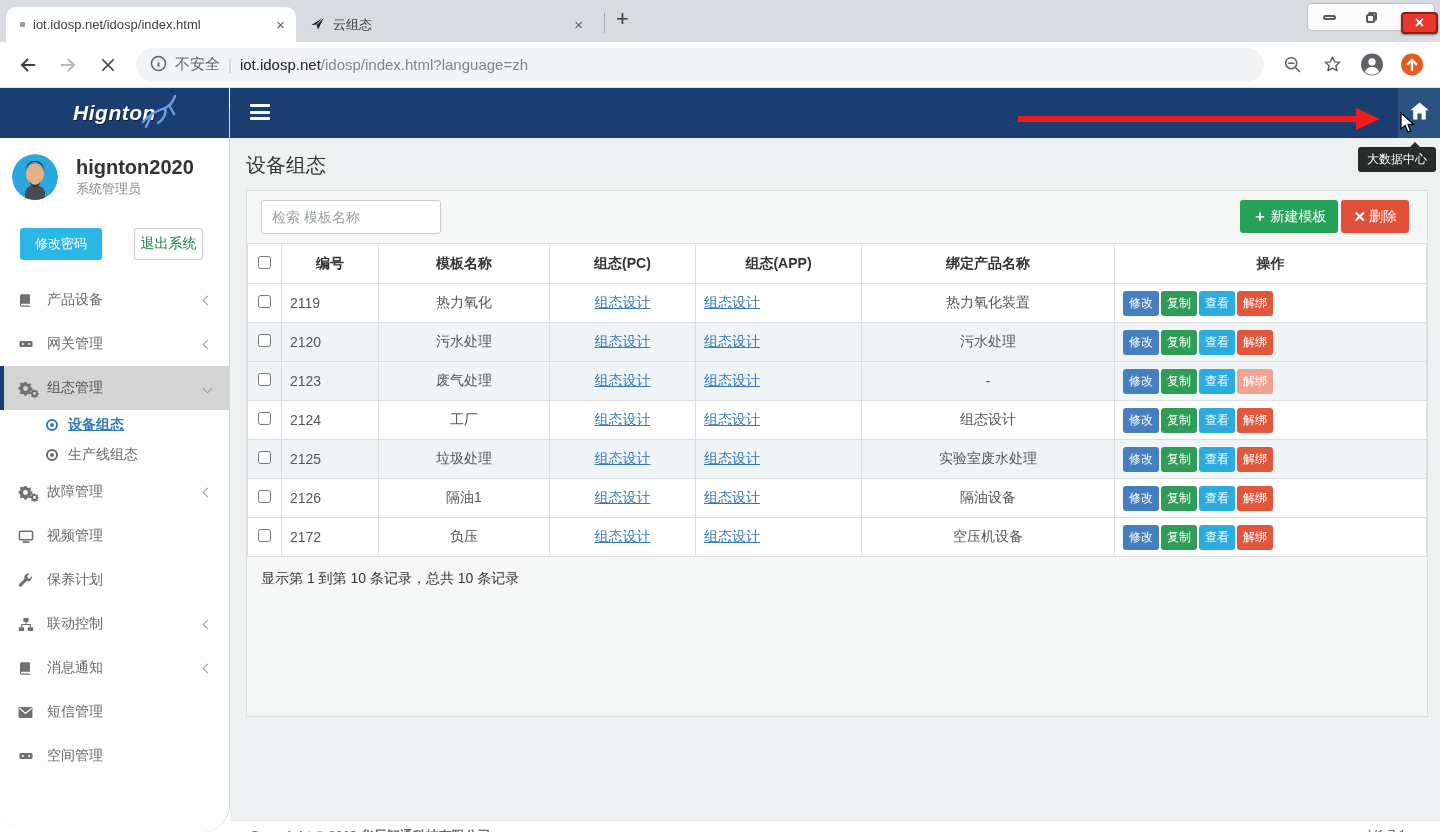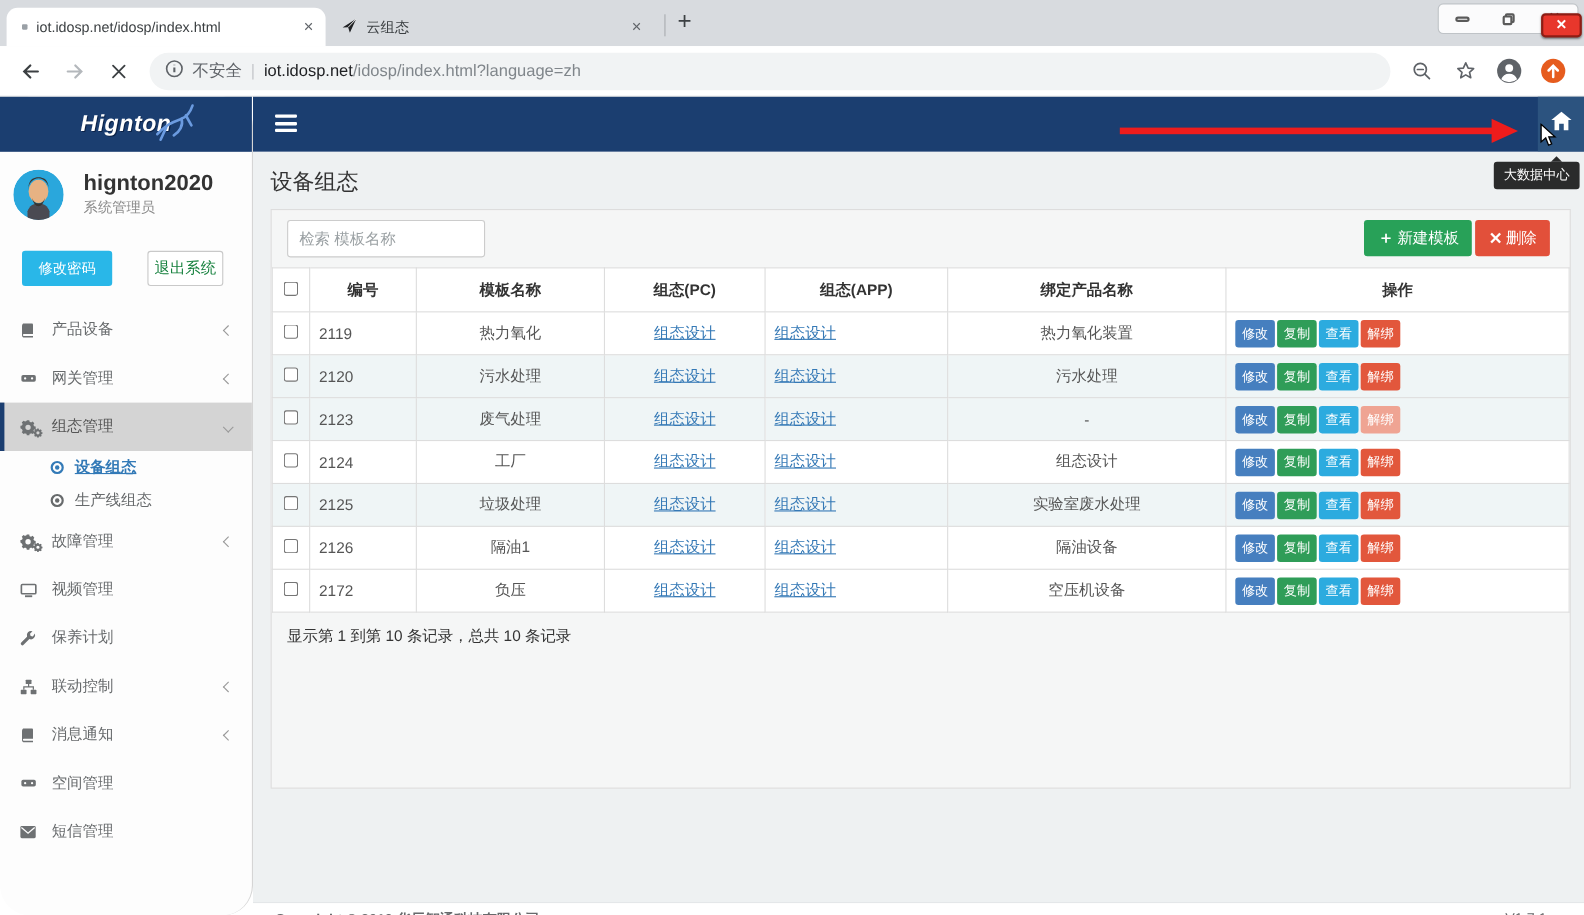--- a/index.html
+++ b/index.html
@@ -306,36 +306,36 @@
           <span class="mi-icon">
             <svg width="14" height="15" viewBox="0 0 16 16" fill="currentColor">
               <path d="M3.5 .8h9c.7 0 1.2.5 1.2 1.2v9.6H4.2c-.6 0-1 .4-1 1s.4 1 1 1h9.5v1.6h-9c-1.4 0-2.4-1-2.4-2.4V3.2C2.3 1.9 3.3 .8 3.5 .8z"></path>
             </svg>
           </span>
           <span class="mi-label">消息通知</span>
           <span class="chev left"></span>
         </div>
         <div class="menu-item">
           <span class="mi-icon">
+            <svg width="15" height="13" viewBox="0 0 16 14" fill="currentColor">
+              <rect x=".5" y="1" width="15" height="12" rx="1.4"></rect>
+              <path d="M1.5 2.5 8 8l6.5-5.5" fill="none" stroke="#fdfdfd" stroke-width="1.3"></path>
+            </svg>
+          </span>
+          <span class="mi-label">短信管理</span>
+        </div>
+        <div class="menu-item">
+          <span class="mi-icon">
             <svg width="16" height="14" viewBox="0 0 16 16" fill="currentColor">
               <rect x=".5" y="4.5" width="15" height="7" rx="1.8"></rect>
               <circle cx="4.4" cy="8" r="1.2" fill="#fdfdfd"></circle>
               <circle cx="11.6" cy="8" r="1.2" fill="#fdfdfd"></circle>
             </svg>
           </span>
           <span class="mi-label">空间管理</span>
-        </div>
-        <div class="menu-item">
-          <span class="mi-icon">
-            <svg width="15" height="13" viewBox="0 0 16 14" fill="currentColor">
-              <rect x=".5" y="1" width="15" height="12" rx="1.4"></rect>
-              <path d="M1.5 2.5 8 8l6.5-5.5" fill="none" stroke="#fdfdfd" stroke-width="1.3"></path>
-            </svg>
-          </span>
-          <span class="mi-label">短信管理</span>
         </div>
       </div>
   </div>
 
   <div class="navbar">
     <div class="hamb">
         <div></div>
         <div></div>
         <div></div>
       </div>

